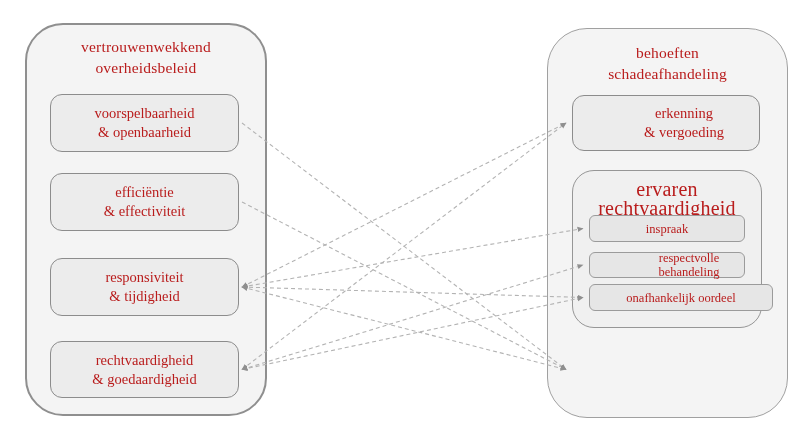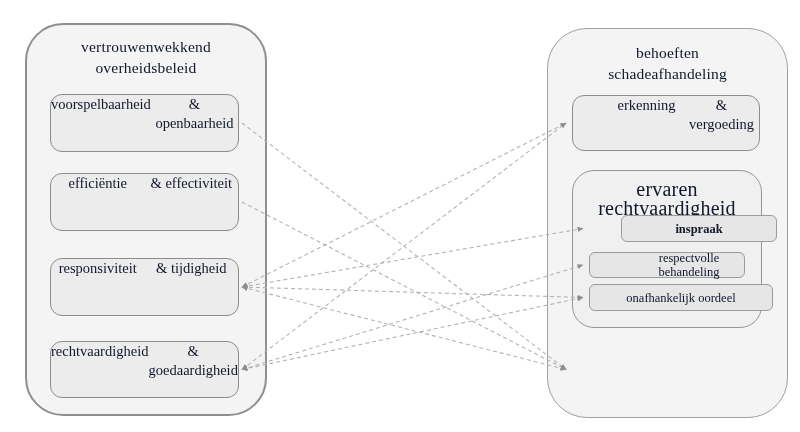--- a/index.html
+++ b/index.html
@@ -1,54 +1,54 @@
 <!DOCTYPE html>
 <html><head>
 <meta charset="utf-8">
 <style>
   html,body{margin:0;padding:0;background:#ffffff;}
   #canvas{
     position:relative;width:800px;height:432px;background:#ffffff;overflow:hidden;
-    font-family:"Liberation Serif","DejaVu Serif",serif;color:#0f172a;
+    font-family:"Liberation Serif","DejaVu Serif",serif;color:#b91c1c;
   }
   #wires{position:absolute;left:0;top:0;width:800px;height:432px;z-index:5;pointer-events:none;}
   .panel{
     position:absolute;box-sizing:border-box;background:#f4f4f4;
     border:2px solid #8f8f8f;z-index:1;
   }
   #p-left{left:25px;top:23px;width:242px;height:393px;border-radius:38px;}
   #p-right{left:547px;top:28px;width:241px;height:390px;border-radius:40px;border-width:1.5px;border-color:#a0a0a0;}
   .panel-title{
     position:absolute;z-index:2;text-align:center;font-size:15.5px;line-height:21px;
     letter-spacing:.2px;
   }
   #t-left{left:25px;top:36px;width:242px;}
   #t-right{left:547px;top:42px;width:241px;}
   .box{
     position:absolute;box-sizing:border-box;background:#ececec;border:1.5px solid #8c8c8c;
-    border-radius:12px;z-index:3;display:flex;flex-direction:row;justify-content:center;
+    border-radius:12px;z-index:3;display:flex;flex-direction:column;justify-content:center;
     text-align:center;font-size:14.5px;line-height:19px;
   }
   #b-voorspelbaarheid{left:50px;top:94px;width:189px;height:58px;}
   #b-efficientie{left:50px;top:173px;width:189px;height:58px;}
   #b-responsiviteit{left:50px;top:258px;width:189px;height:58px;}
   #b-rechtvaardigheid{left:50px;top:341px;width:189px;height:57px;}
   #b-erkenning{left:572px;top:95px;width:188px;height:56px;padding-left:36px;}
   #b-informatie{left:572px;top:341px;width:188px;height:57px;}
   #p-ervaren{
     position:absolute;box-sizing:border-box;left:572px;top:170px;width:190px;height:158px;
     border-radius:22px;background:#f0f0f0;border:1.5px solid #969696;z-index:2;
   }
   #t-ervaren{left:572px;top:180px;width:190px;font-size:20px;line-height:18.5px;}
   .subbox{
     position:absolute;box-sizing:border-box;background:#e6e6e6;border:1.2px solid #9b9b9b;
     border-radius:6px;z-index:4;display:flex;align-items:center;justify-content:center;
     text-align:center;font-size:12.5px;line-height:14px;
   }
-  #b-inspraak{left:621px;top:215px;width:156px;height:27px;font-weight:bold;}
+  #b-inspraak{left:589px;top:215px;width:156px;height:27px;}
   #b-respectvolle{left:589px;top:252px;width:156px;height:26px;padding-left:44px;}
   #b-onafhankelijk{left:589px;top:284px;width:184px;height:27px;}
   .bl{width:100%;}
 </style>
 </head>
 <body>
 
 <div id="canvas">
 
   <svg id="wires">

